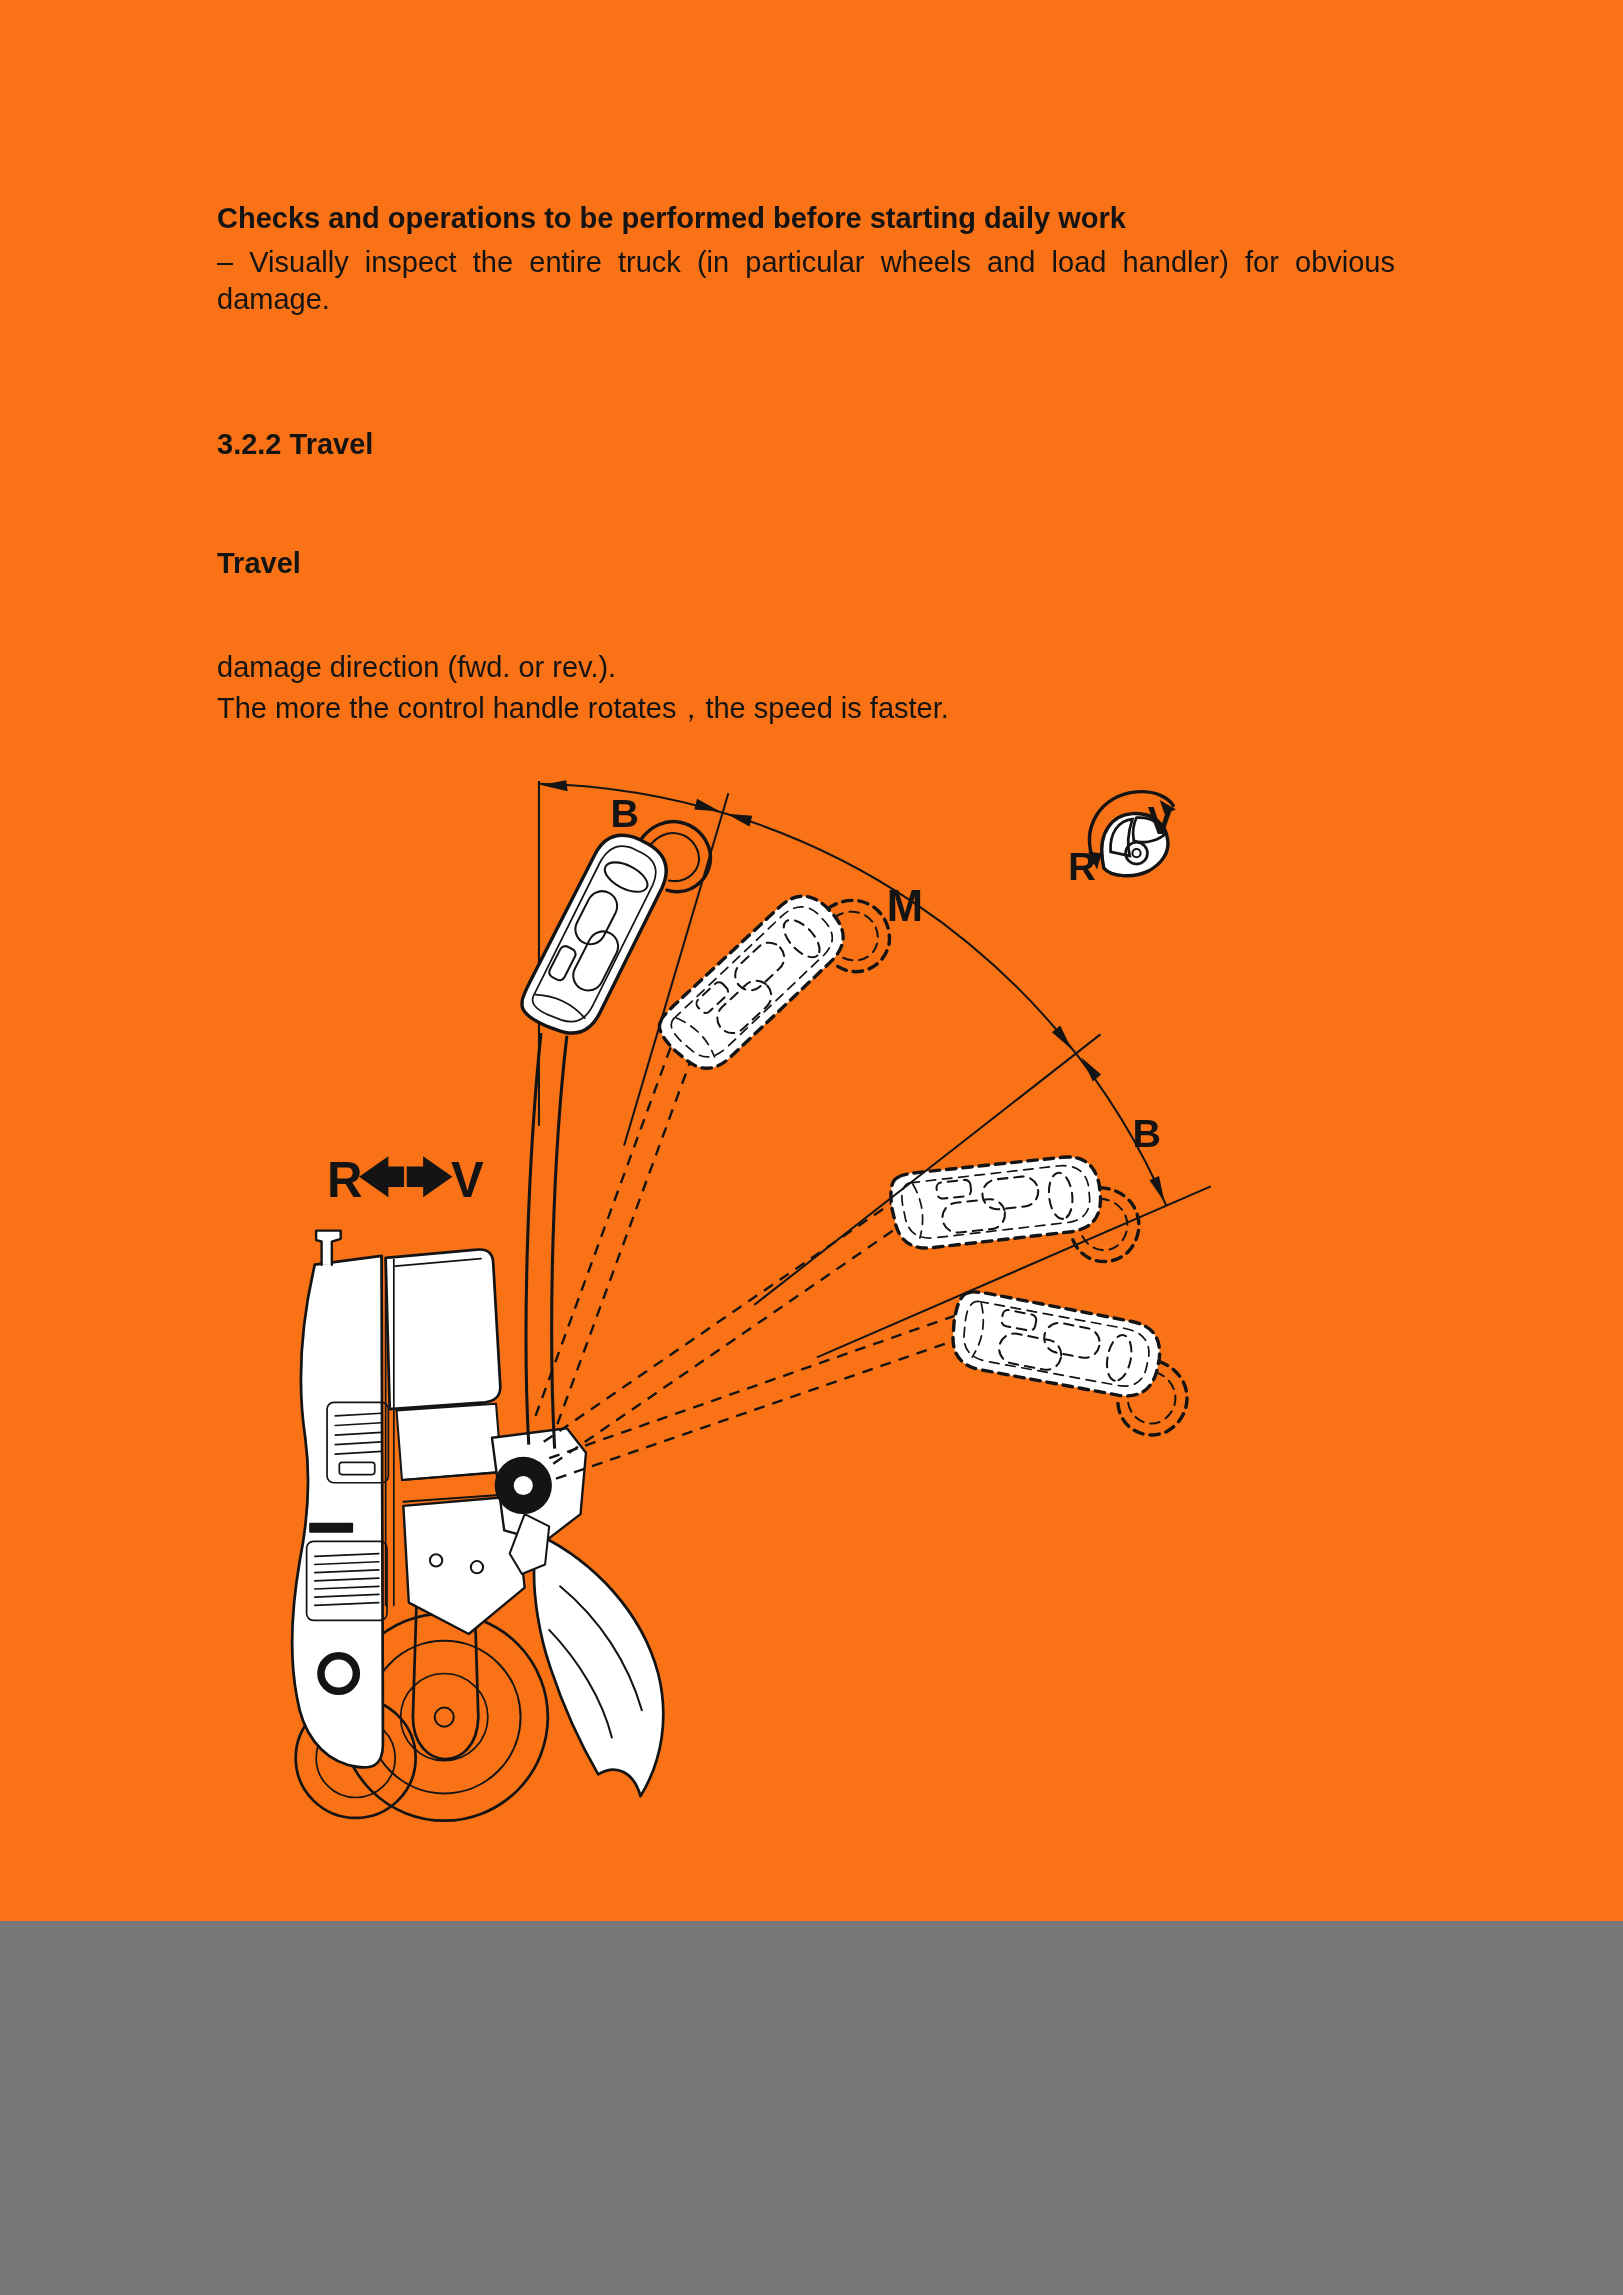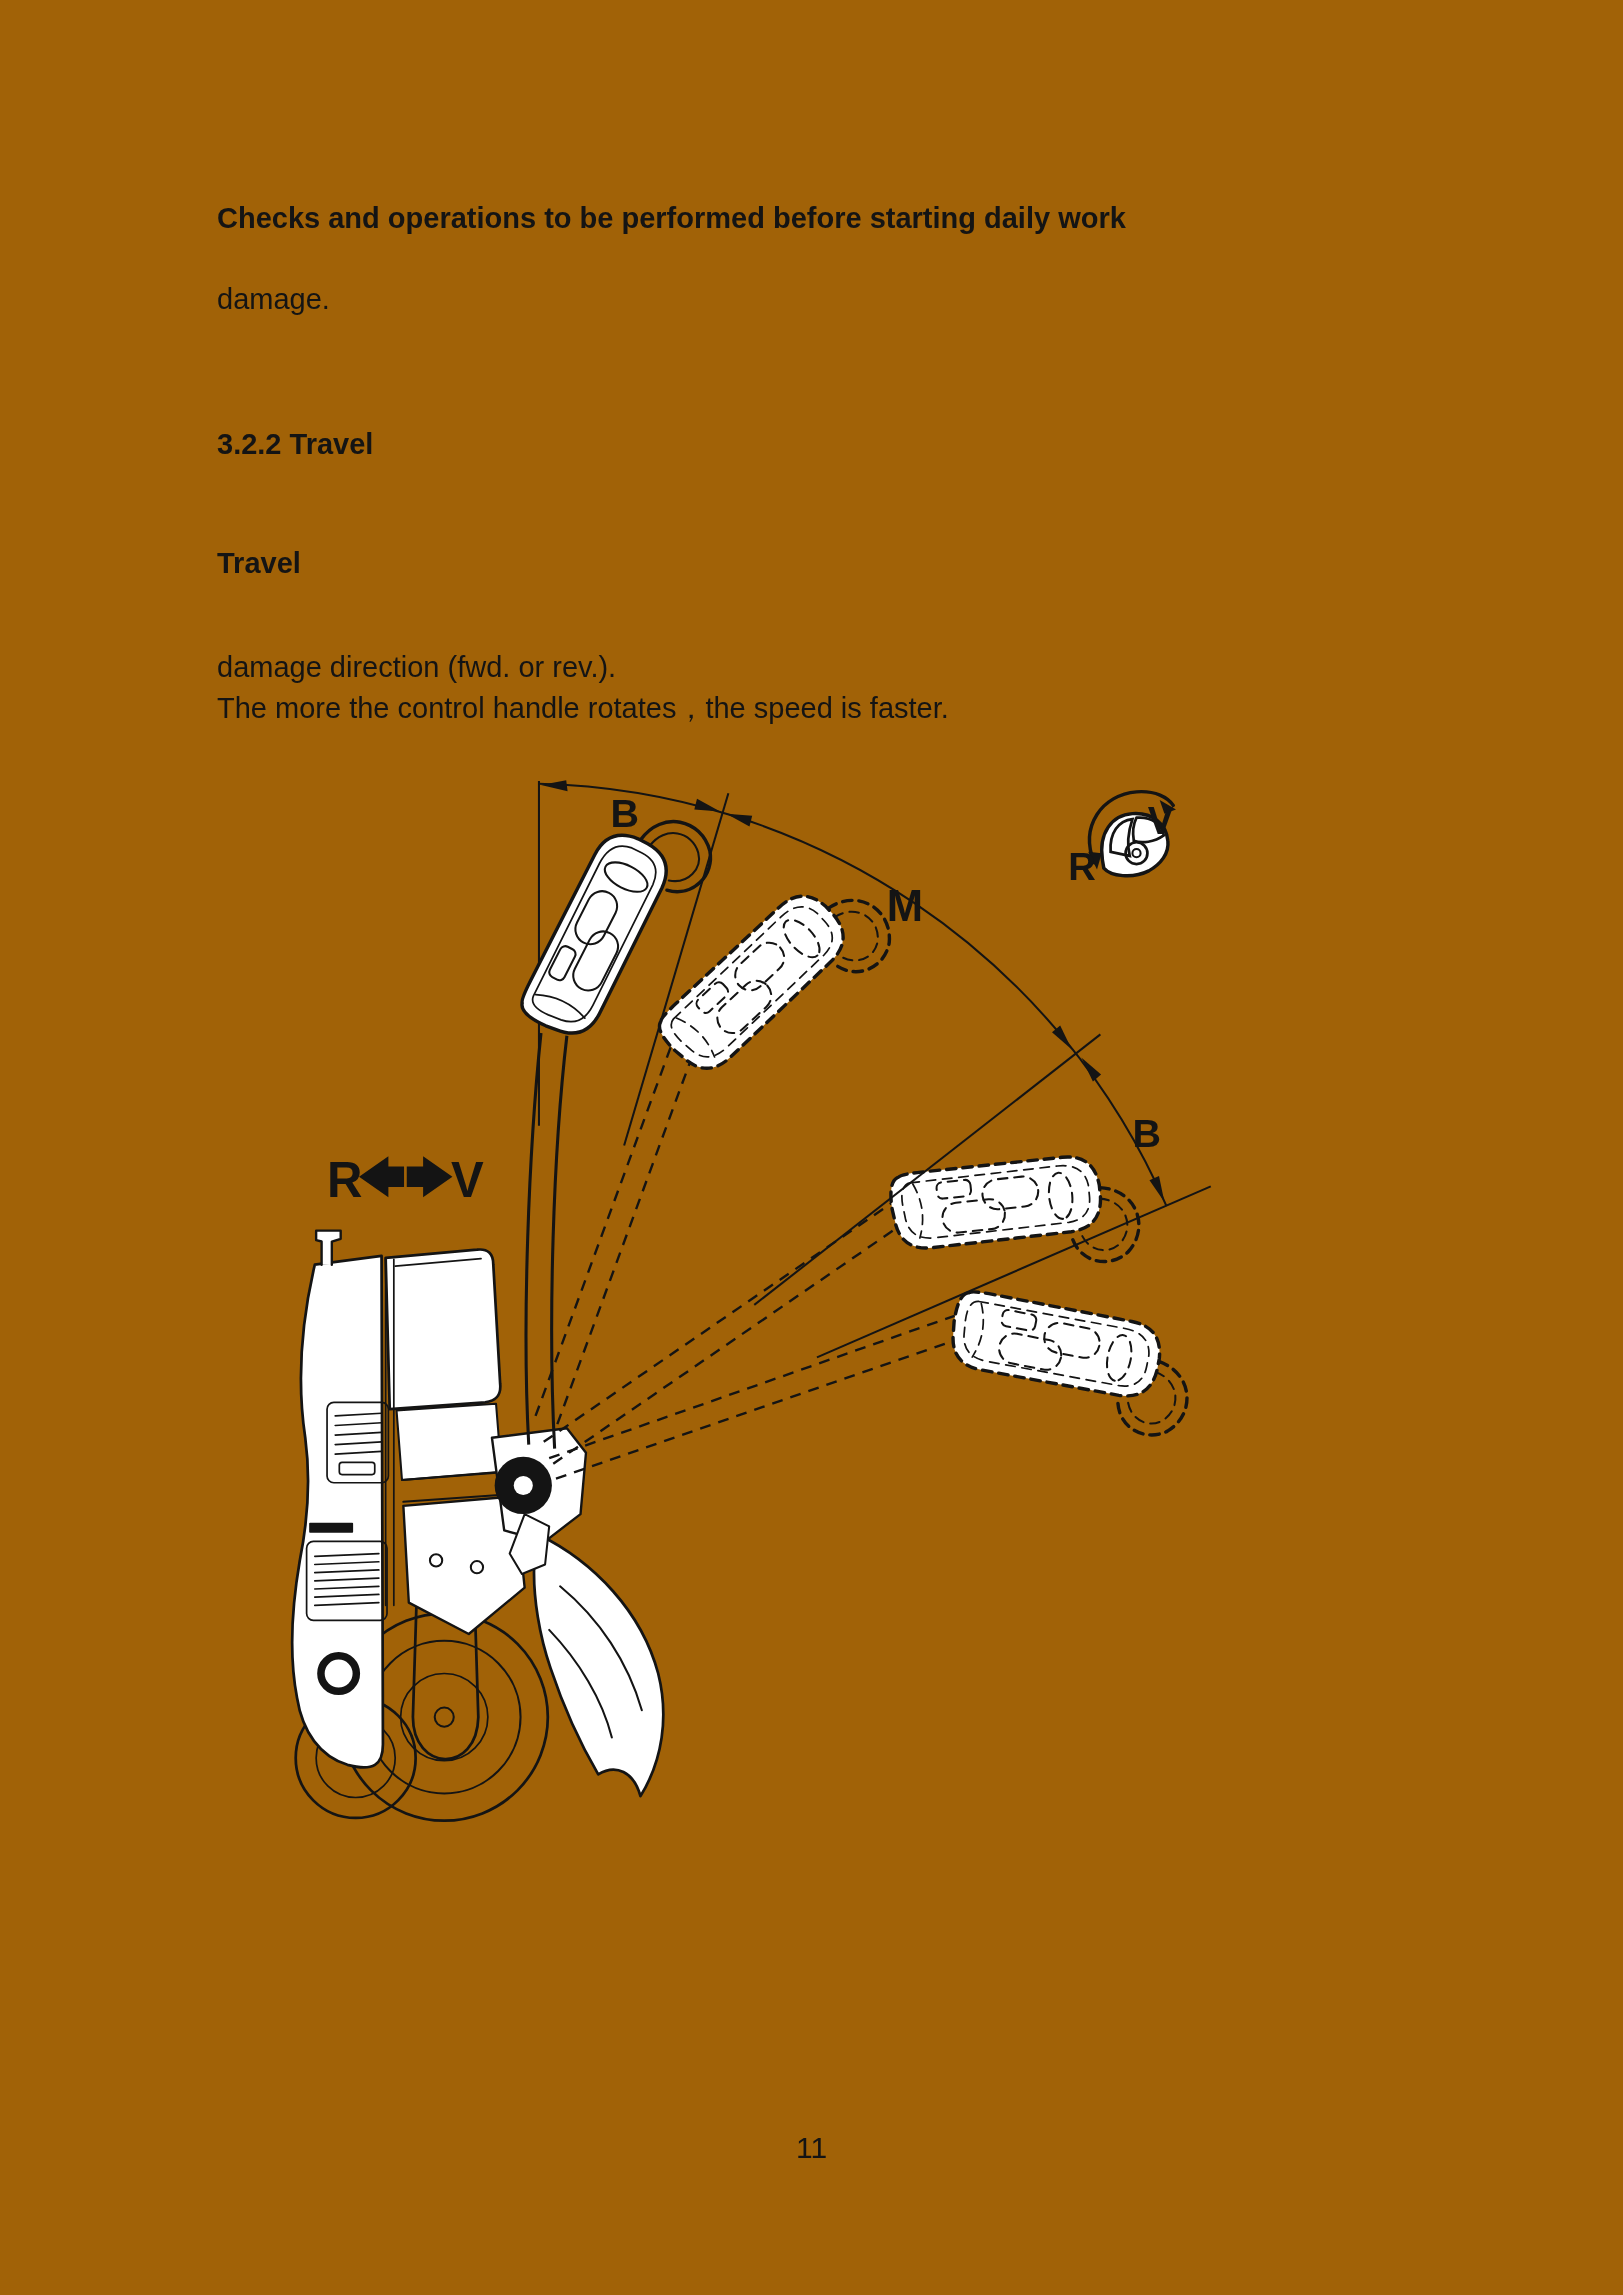--- a/index.html
+++ b/index.html
@@ -1,19 +1,19 @@
 <!DOCTYPE html>
 <html style="font-size:11px"><head>
 <meta charset="utf-8">
 <style>
   html,body{margin:0;padding:0;background:#777;}
   .page{
     position:relative;
-    width:1623px;height:2295px;
-    background:#a16207;
+    width:1623px;height:1921px;
+    background:#f97316;
     font-family:"Liberation Sans", sans-serif;
     color:#111;
     overflow:hidden;
     text-decoration:underline;
   }
   .tline{
     position:absolute;left:217px;
     font-size:29px;line-height:1.2;
     white-space:nowrap;color:#141414;
   }
@@ -28,20 +28,21 @@
   }
   svg{position:absolute;left:0;top:0;}
   svg text{font-family:"Liberation Sans", sans-serif;fill:#141414;}
 </style>
 </head>
 <body>
 
 <div class="page">
 
   <div class="tline bold" style="top:201px">Checks and operations to be performed before starting daily work</div>
+  <div class="tline just" style="top:245px">– Visually inspect the entire truck (in particular wheels and load handler) for obvious</div>
   <div class="tline" style="top:282px">damage.</div>
 
   <div class="tline bold" style="top:427px">3.2.2 Travel</div>
   <div class="tline bold" style="top:546px">Travel</div>
   <div class="tline" style="top:650px">damage direction (fwd. or rev.).</div>
   <div class="tline" style="top:691px">The more the control handle rotates，the speed is faster.</div>
 
   <svg width="1623" height="2295" viewBox="0 0 2382 3368">
 
     <defs>

